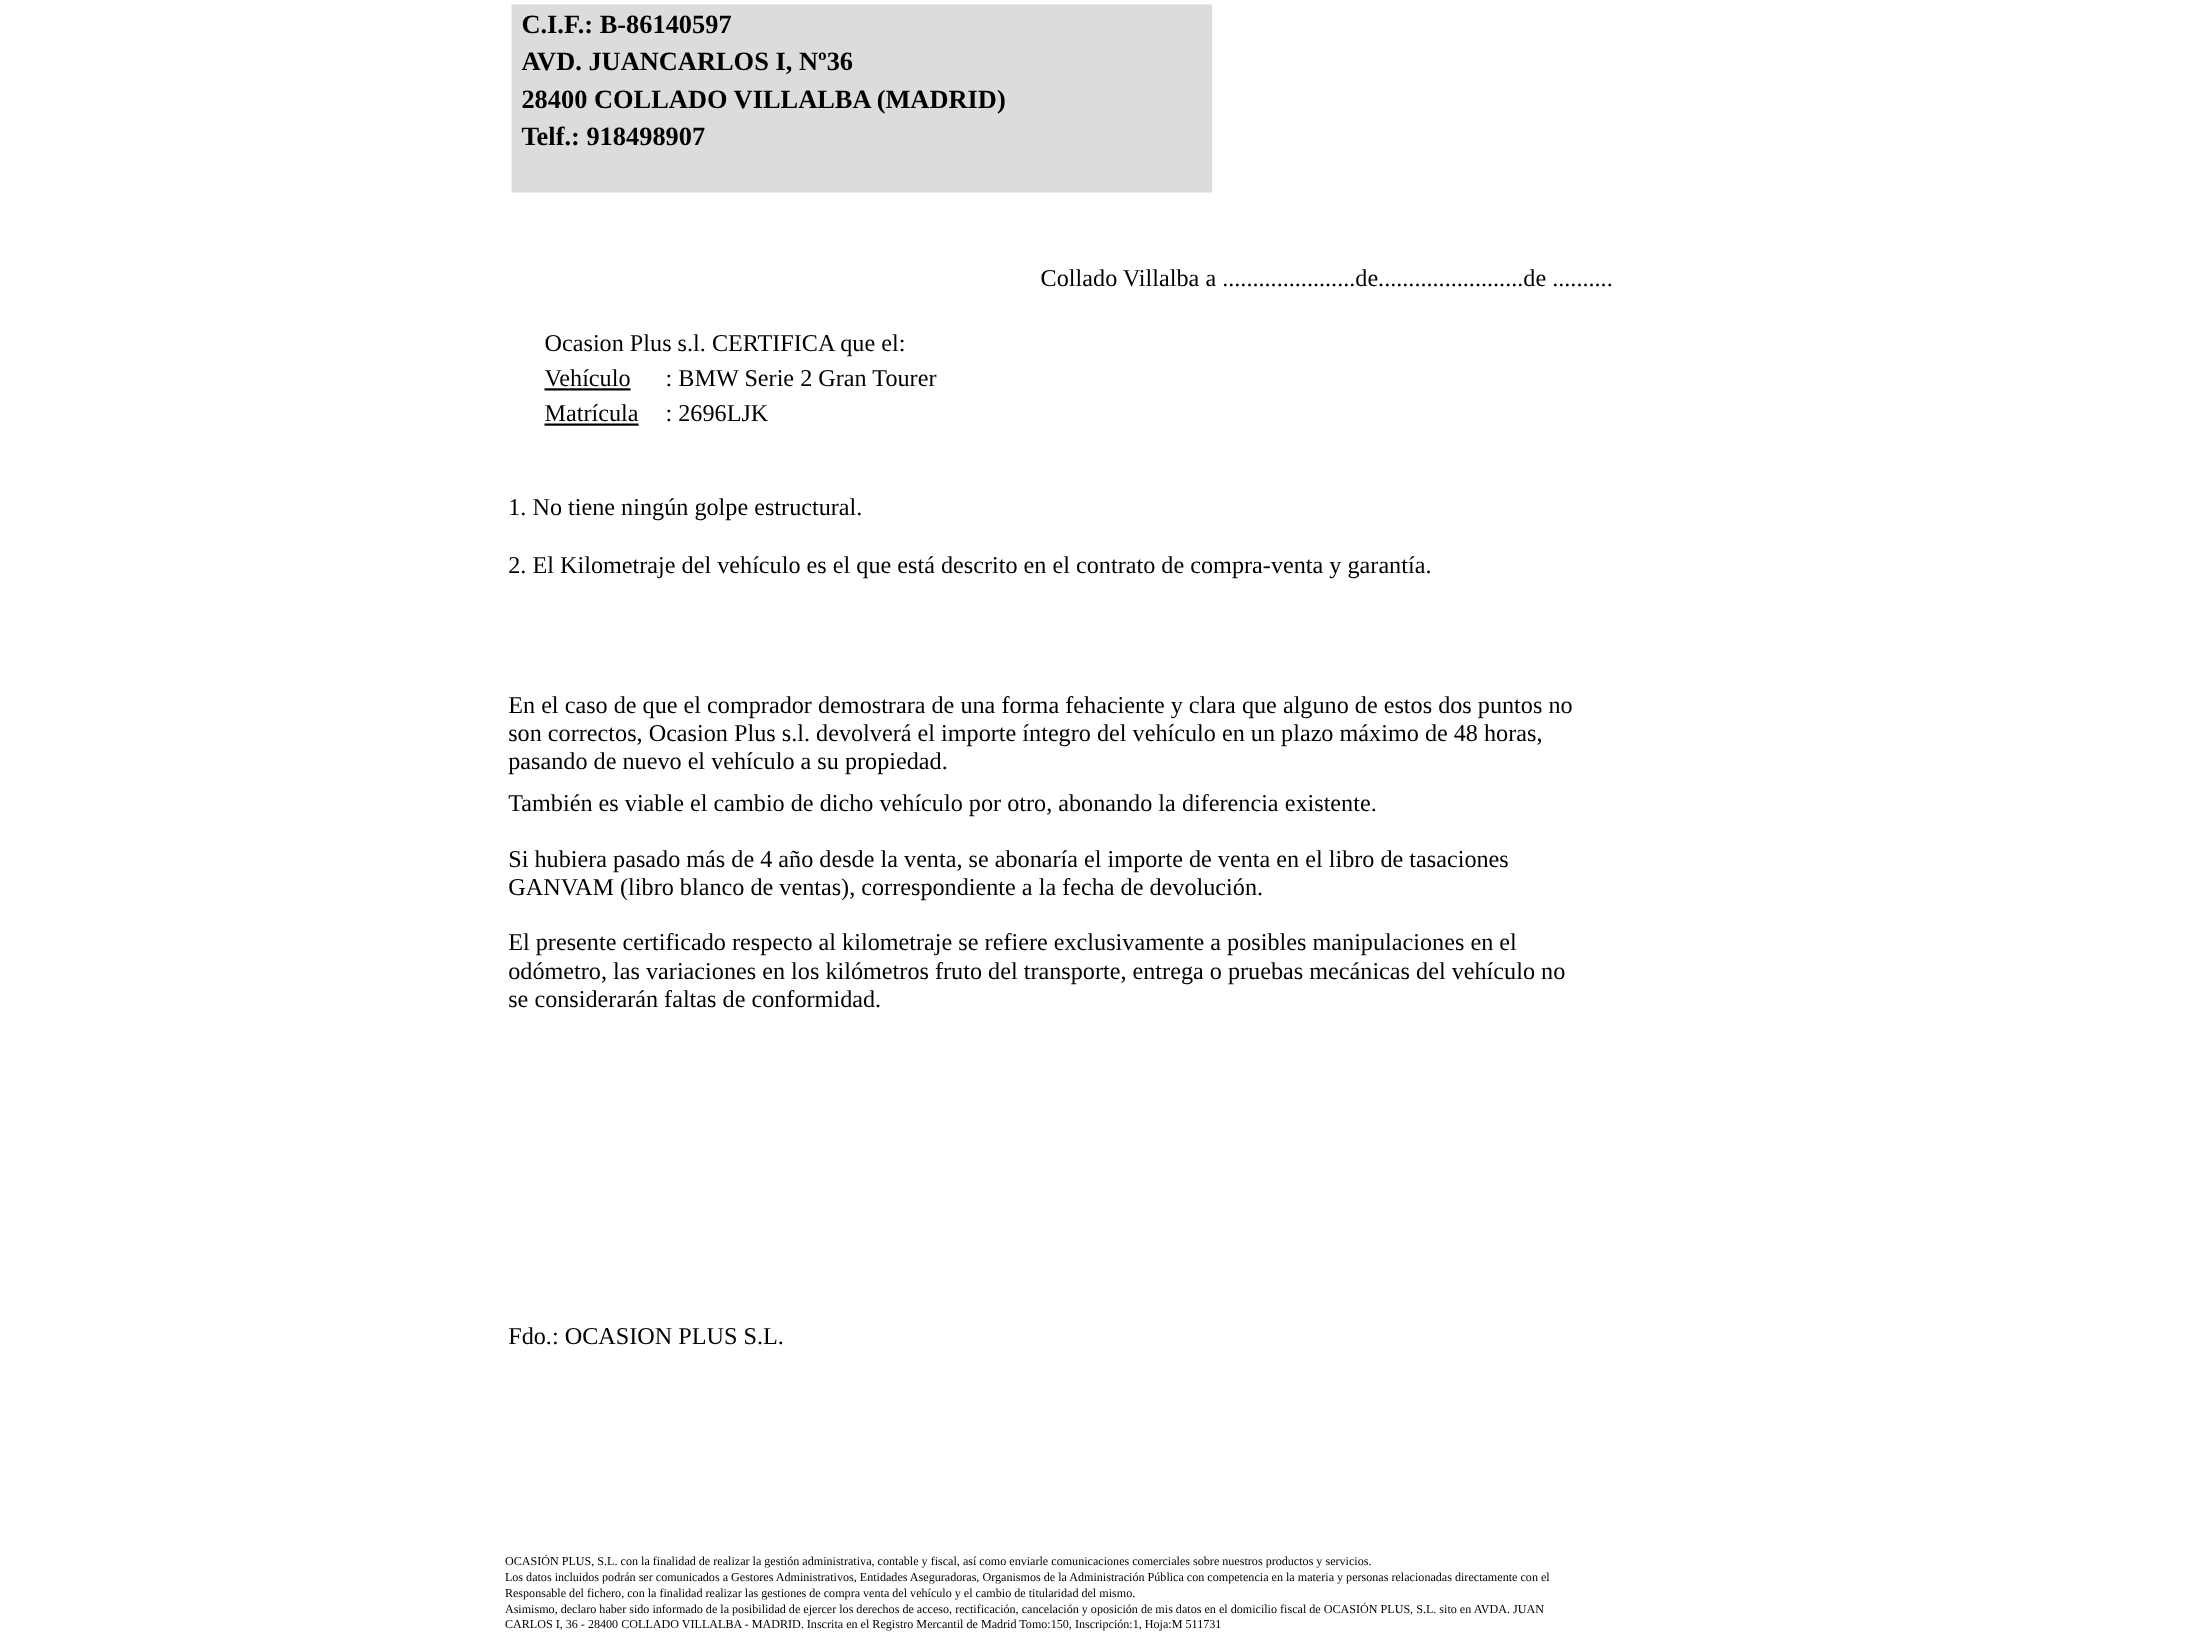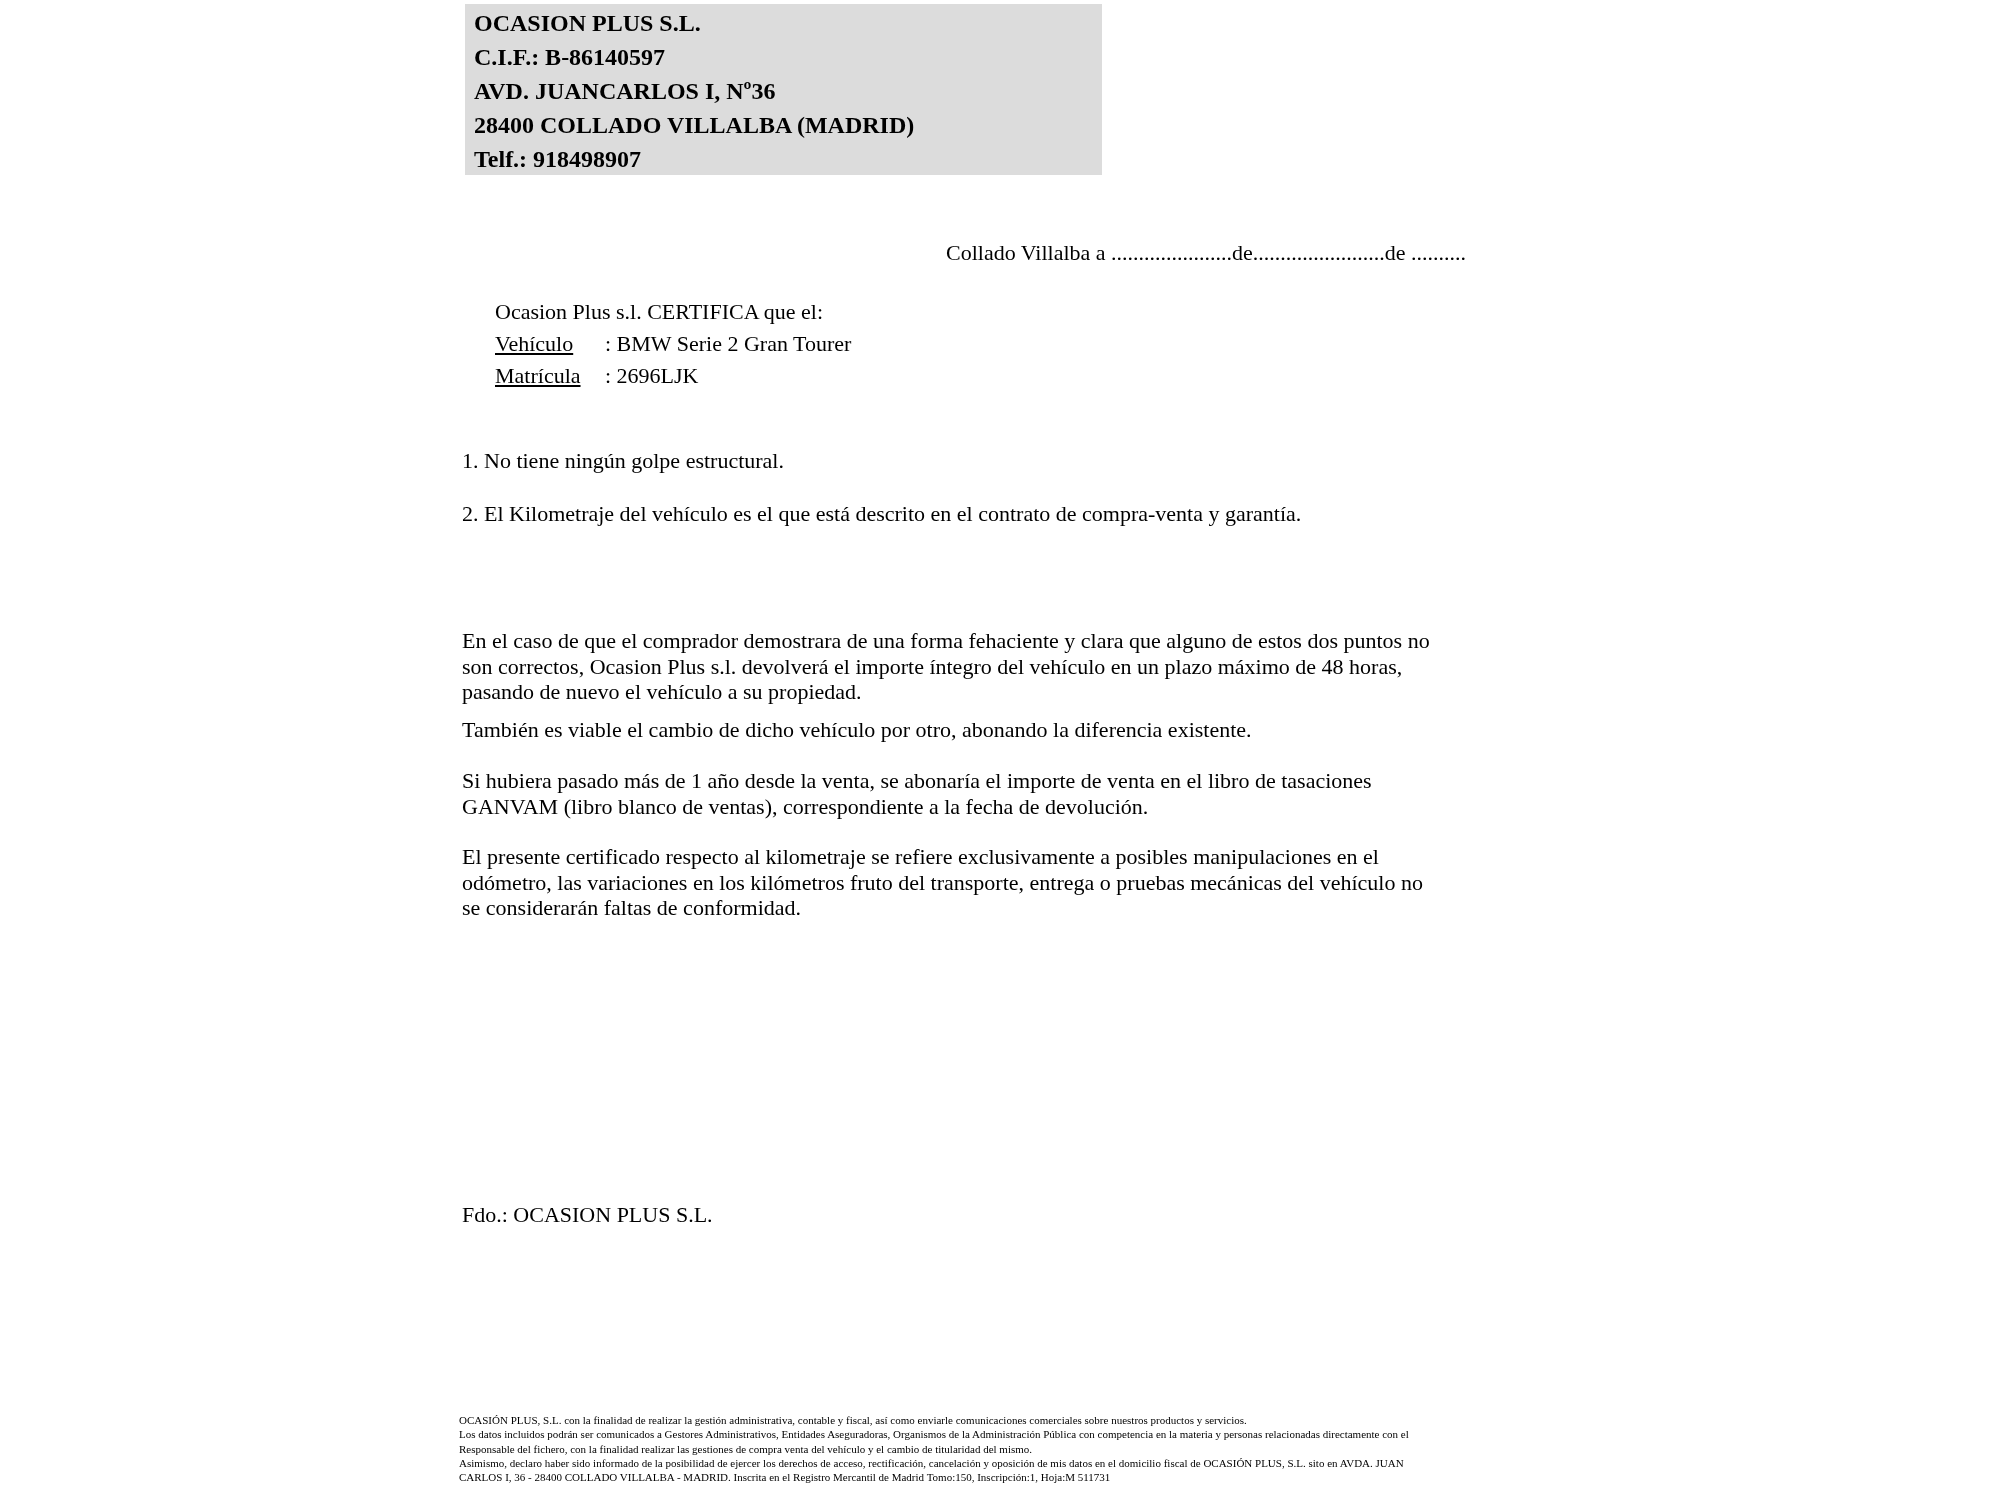--- a/index.html
+++ b/index.html
@@ -77,21 +77,20 @@
     line-height: 14.3px;
   }
   .legal-footer .fline { white-space: nowrap; }
 </style>
 </head>
 <body>
 
 <div class="page">
 
   <div class="abs header-box" style="background: rgb(220, 220, 220);">
-    <div class="hline">OCASION PLUS S.L.</div>
     <div class="hline">C.I.F.: B-86140597</div>
     <div class="hline">AVD. JUANCARLOS I, Nº36</div>
     <div class="hline">28400 COLLADO VILLALBA (MADRID)</div>
     <div class="hline">Telf.: 918498907</div>
   </div>
 
   <div class="abs date-line">Collado Villalba a ......................de........................de ..........</div>
 
   <div class="abs certify-block">
     <div class="crow">Ocasion Plus s.l. CERTIFICA que el:</div>
@@ -106,21 +105,21 @@
     <div>En el caso de que el comprador demostrara de una forma fehaciente y clara que alguno de estos dos puntos no</div>
     <div>son correctos, Ocasion Plus s.l. devolverá el importe íntegro del vehículo en un plazo máximo de 48 horas,</div>
     <div>pasando de nuevo el vehículo a su propiedad.</div>
   </div>
 
   <div class="abs bodytext para-2">
     <div>También es viable el cambio de dicho vehículo por otro, abonando la diferencia existente.</div>
   </div>
 
   <div class="abs bodytext para-3">
-    <div>Si hubiera pasado más de 1 año desde la venta, se abonaría el importe de venta en el libro de tasaciones</div>
+    <div>Si hubiera pasado más de 4 año desde la venta, se abonaría el importe de venta en el libro de tasaciones</div>
     <div>GANVAM (libro blanco de ventas), correspondiente a la fecha de devolución.</div>
   </div>
 
   <div class="abs bodytext para-4">
     <div>El presente certificado respecto al kilometraje se refiere exclusivamente a posibles manipulaciones en el</div>
     <div>odómetro, las variaciones en los kilómetros fruto del transporte, entrega o pruebas mecánicas del vehículo no</div>
     <div>se considerarán faltas de conformidad.</div>
   </div>
 
   <div class="abs bodytext signature-line">Fdo.: OCASION PLUS S.L.</div>

